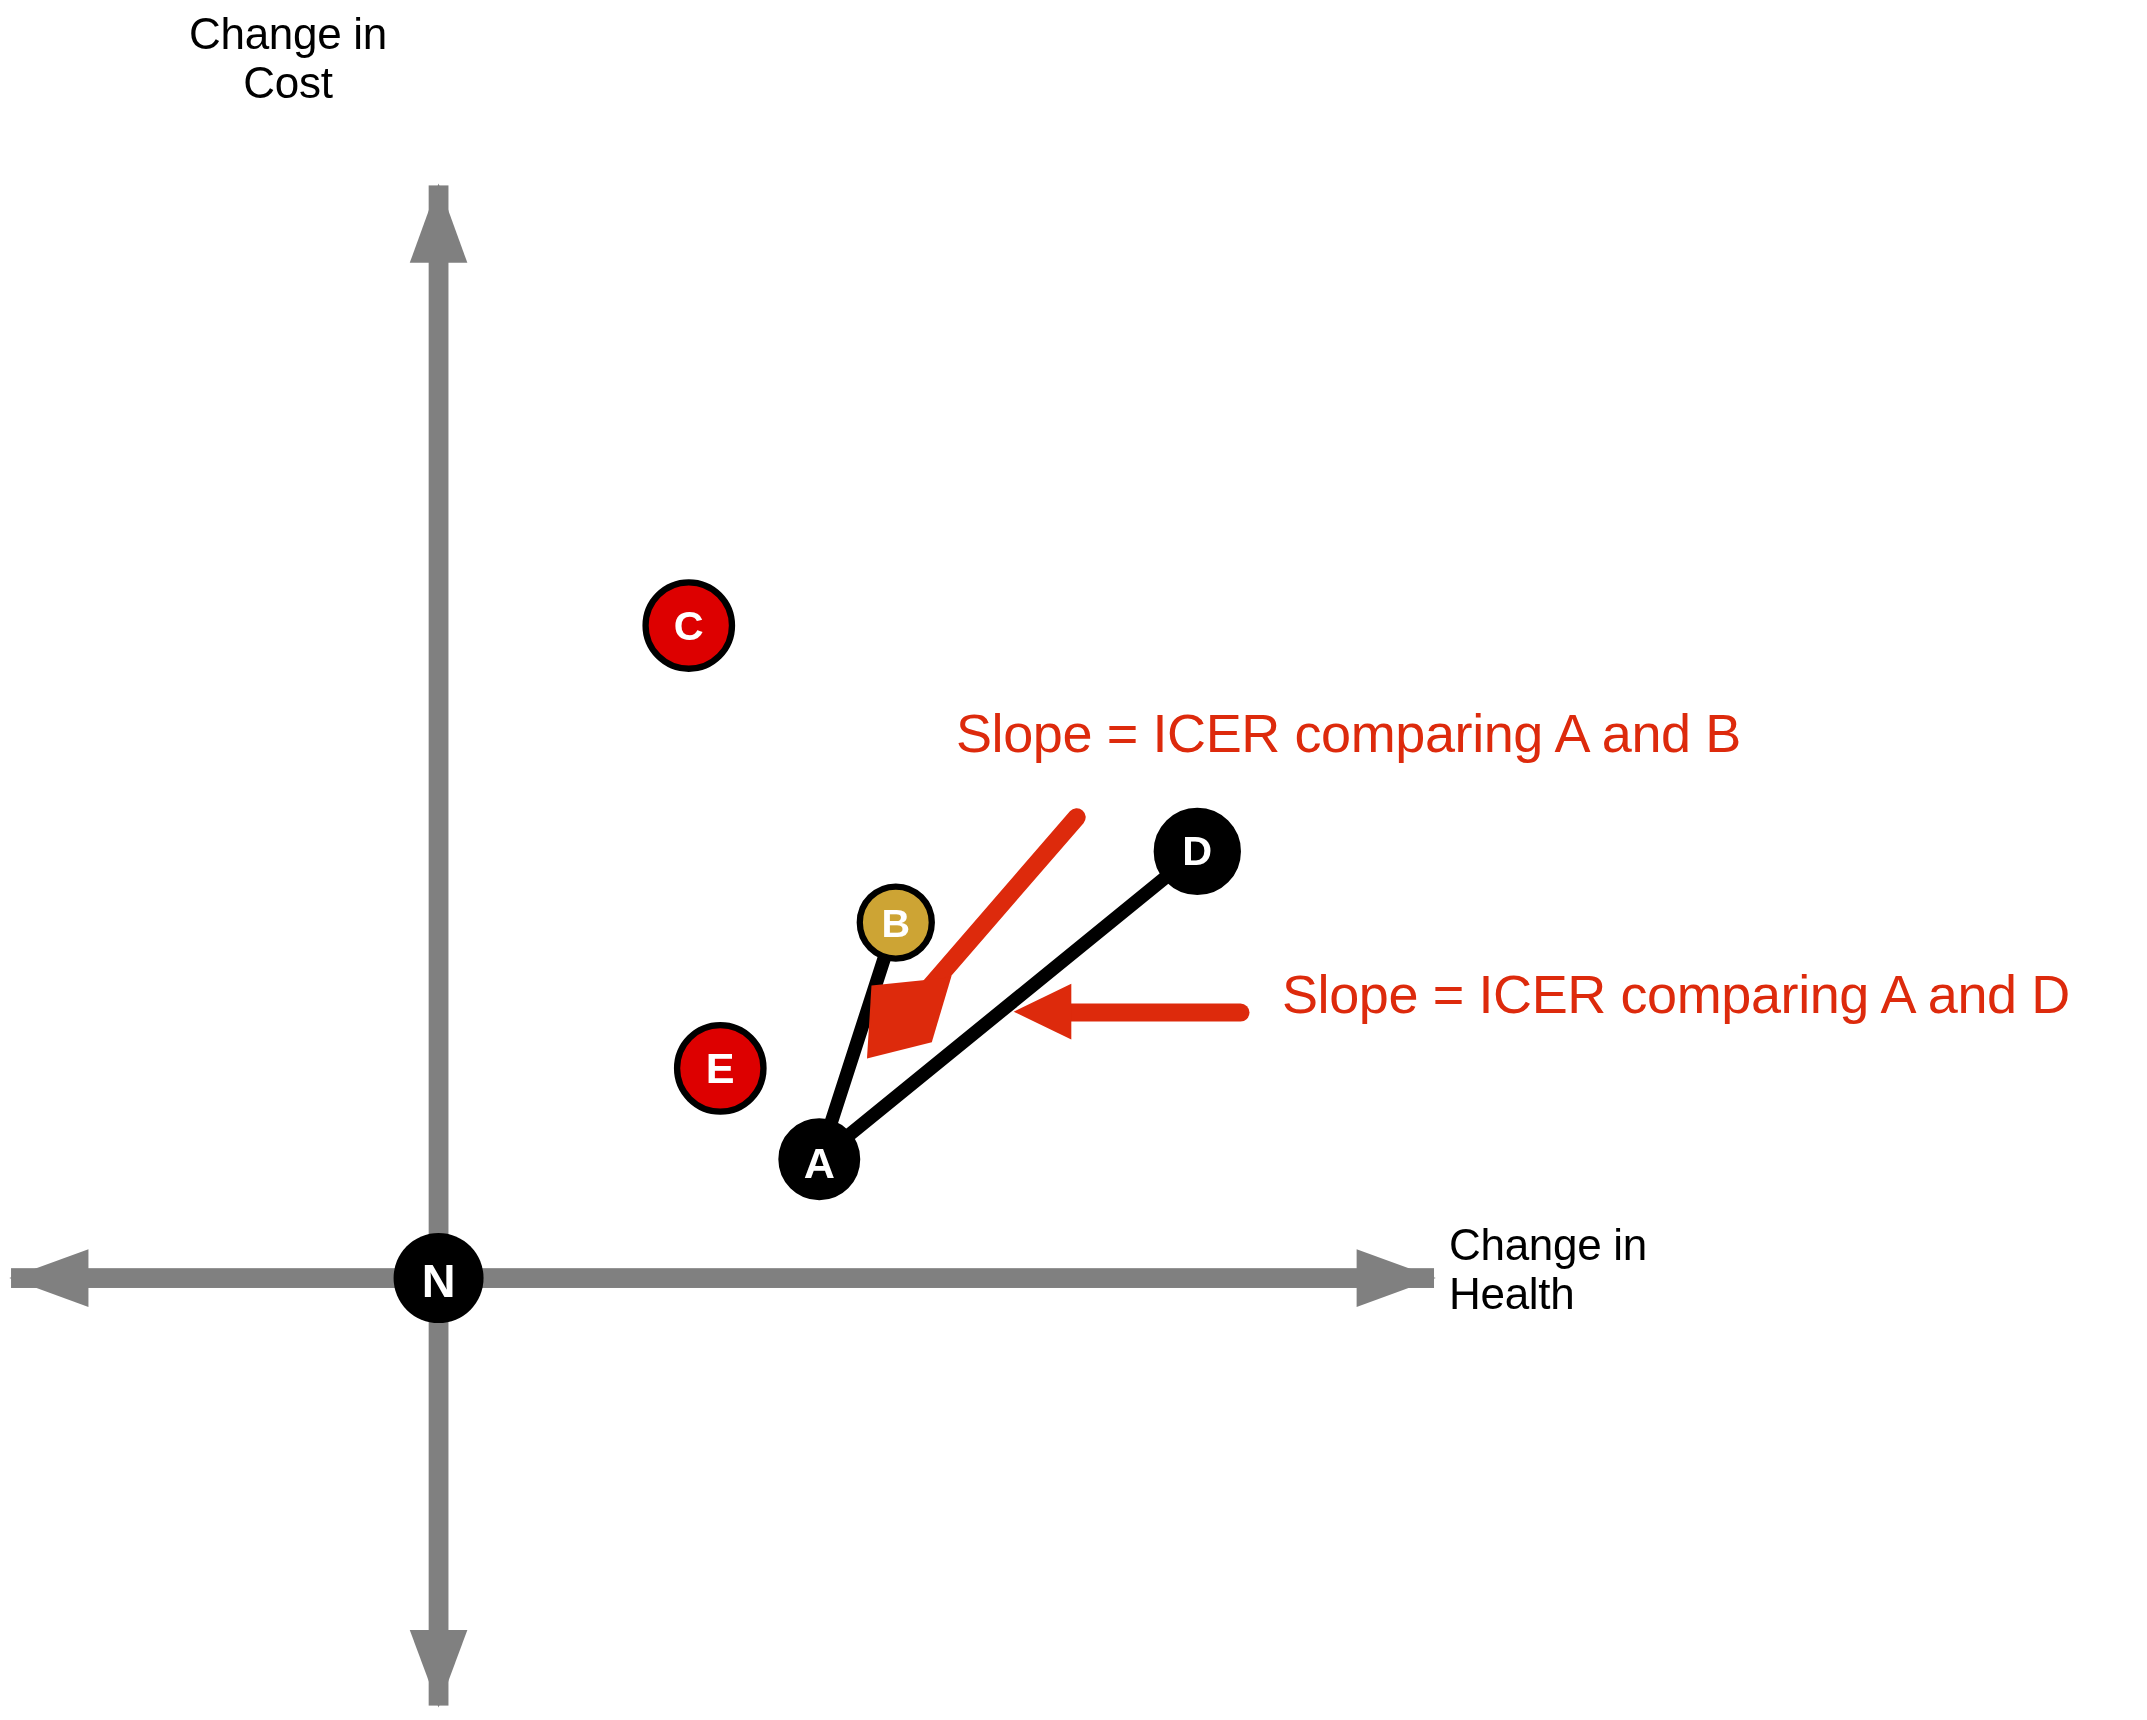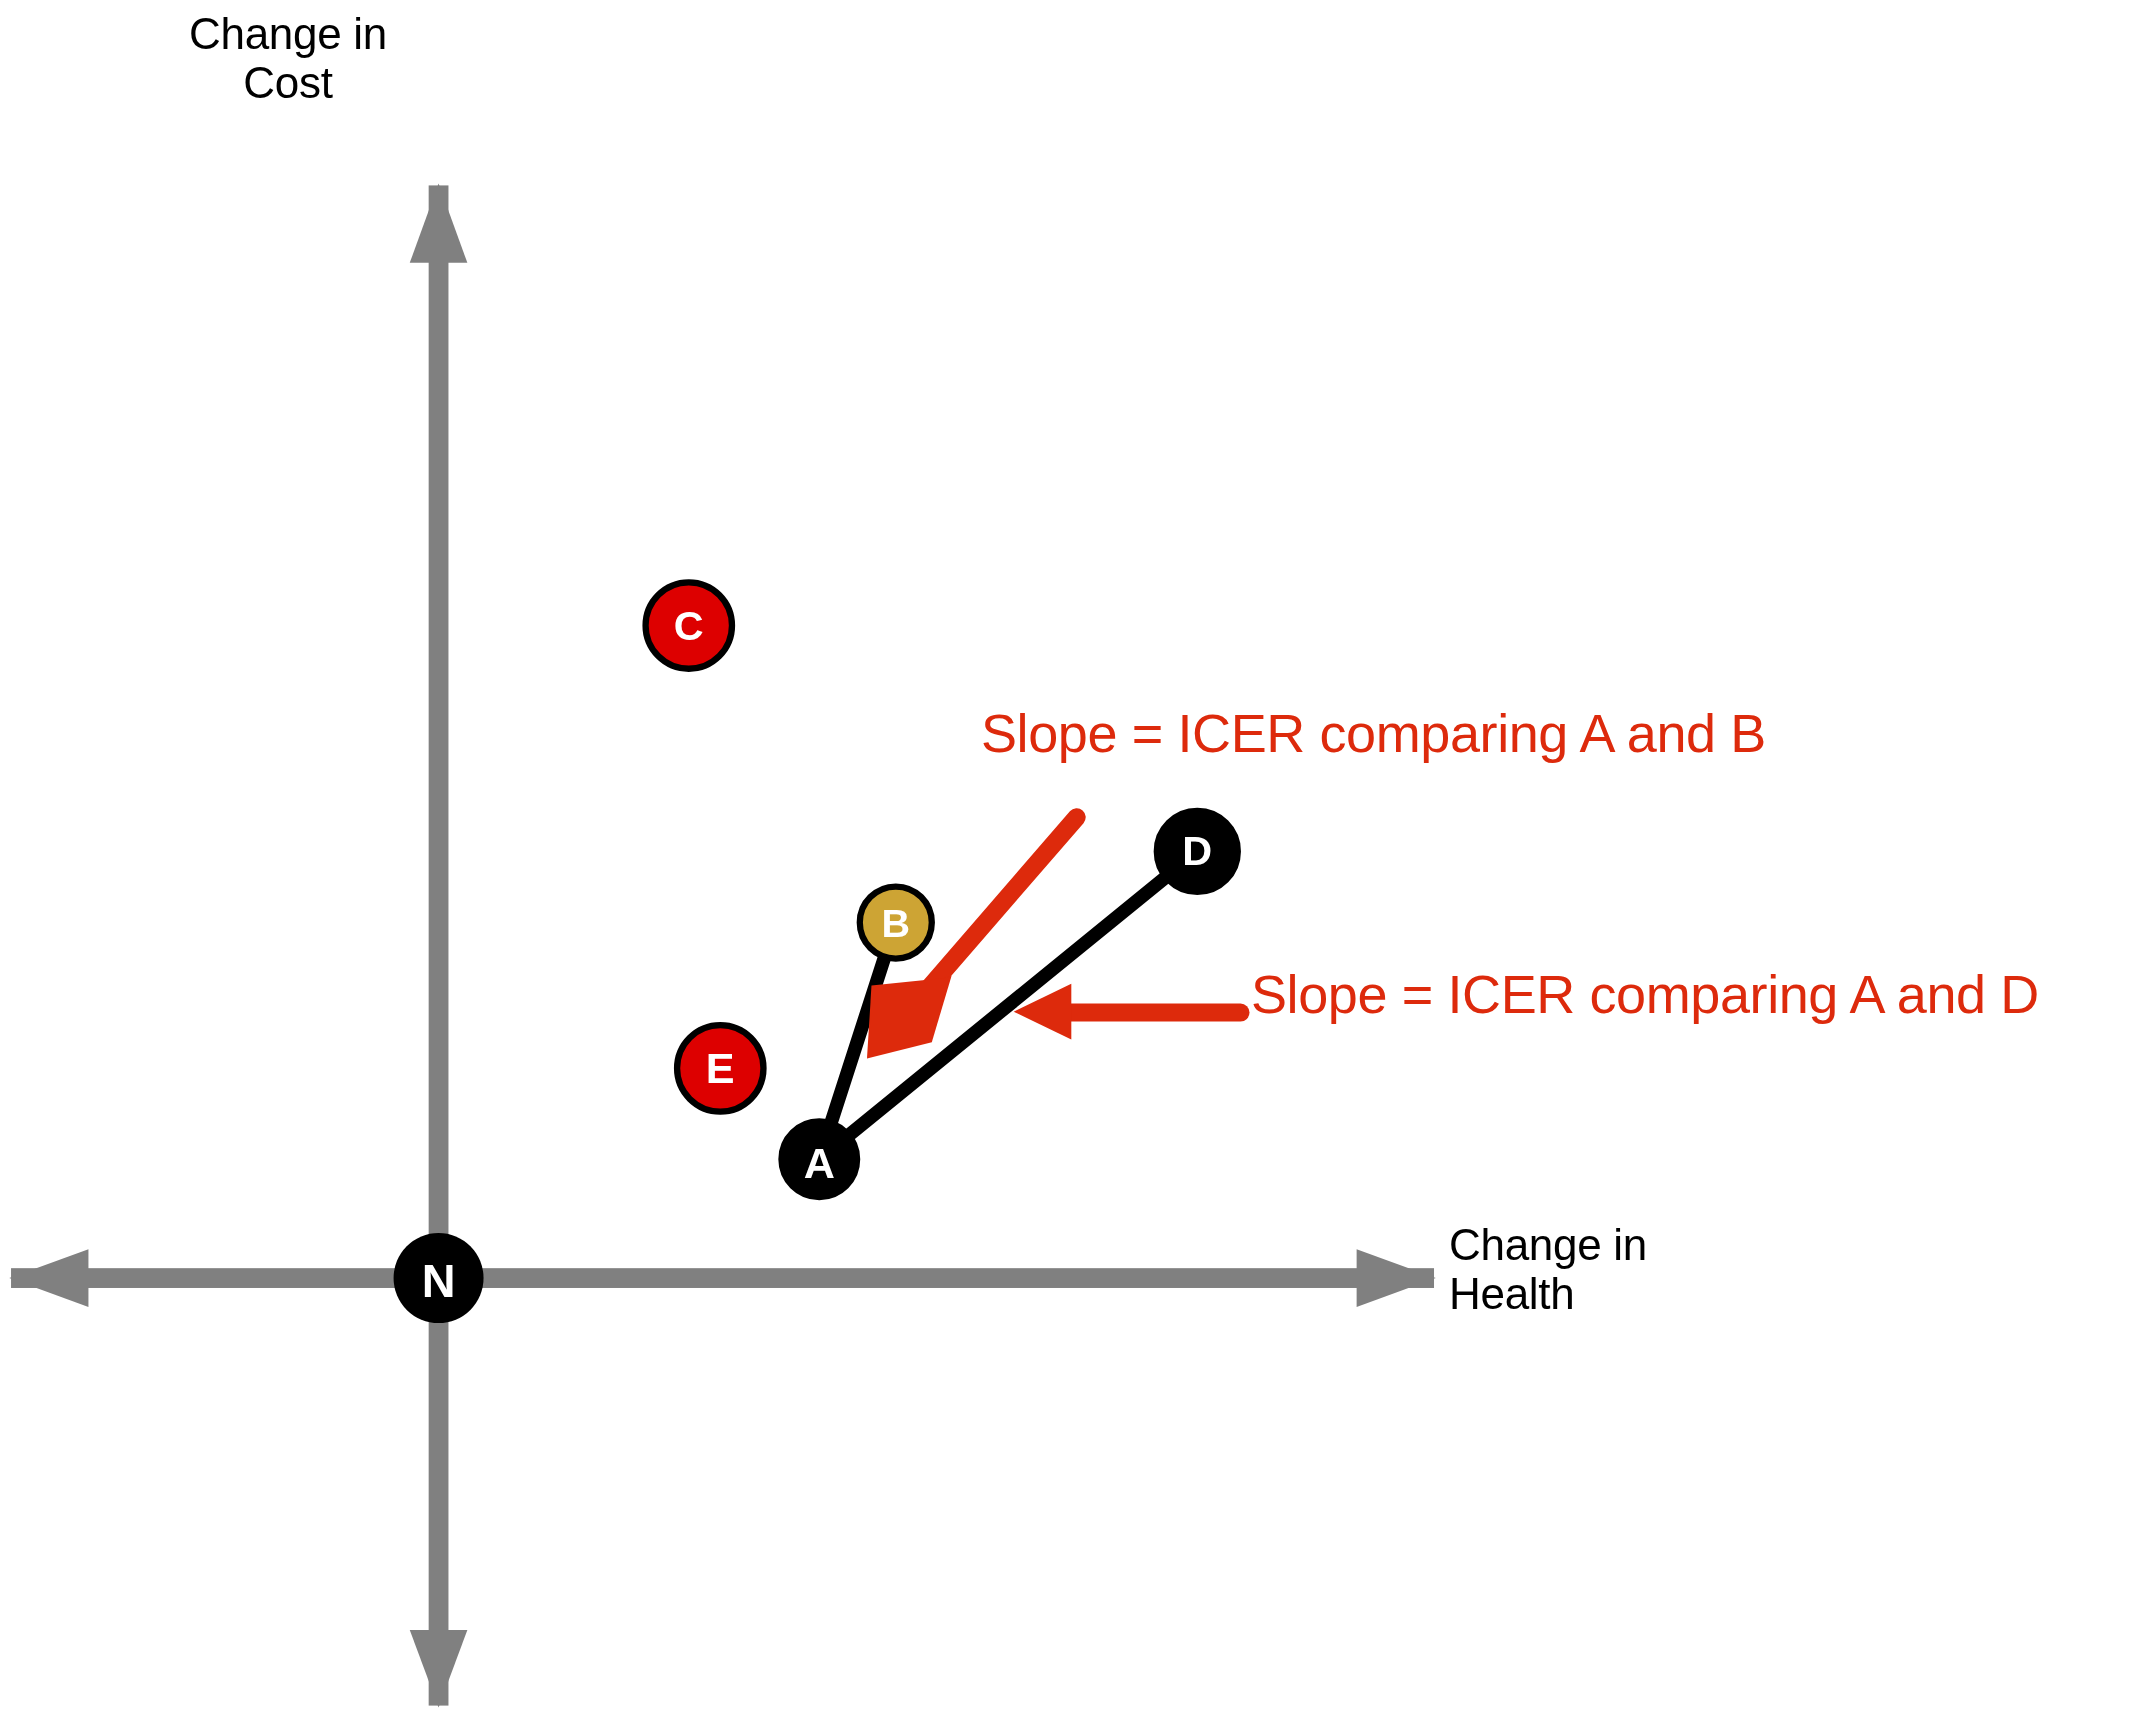--- a/index.html
+++ b/index.html
@@ -49,22 +49,22 @@
   }
   .annot {
     position: absolute;
     font-size: 54px;
     line-height: 1.1;
     color: #DD2A0C;
     white-space: nowrap;
     font-weight: 400;
     letter-spacing: -0.4px;
   }
-  #annot-ab { left: 981px; top: 704px; }
-  #annot-ad { left: 1251px; top: 965px; }
+  #annot-ab { left: 956px; top: 704px; }
+  #annot-ad { left: 1282px; top: 965px; }
   .node-label {
     font-family: "Liberation Sans", sans-serif;
     font-weight: bold;
     fill: #ffffff;
   }
 </style>
 </head>
 <body>
 
 <div id="stage">

